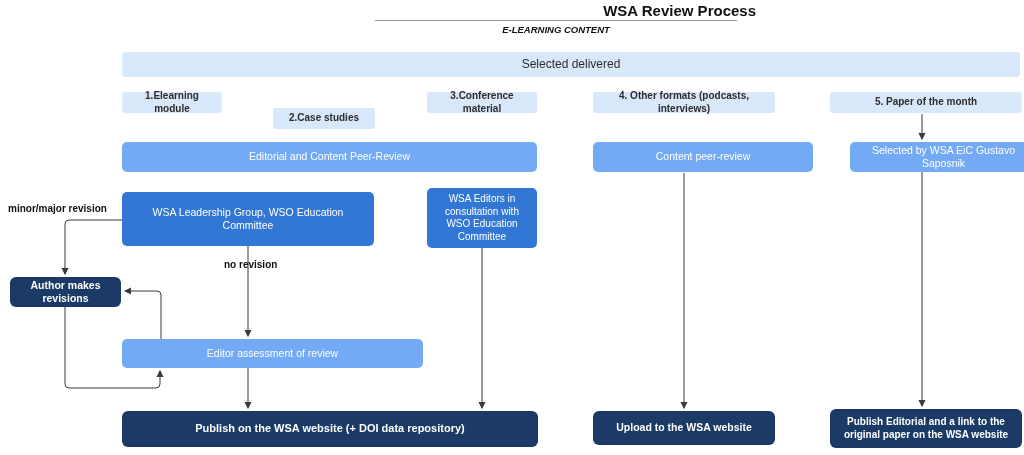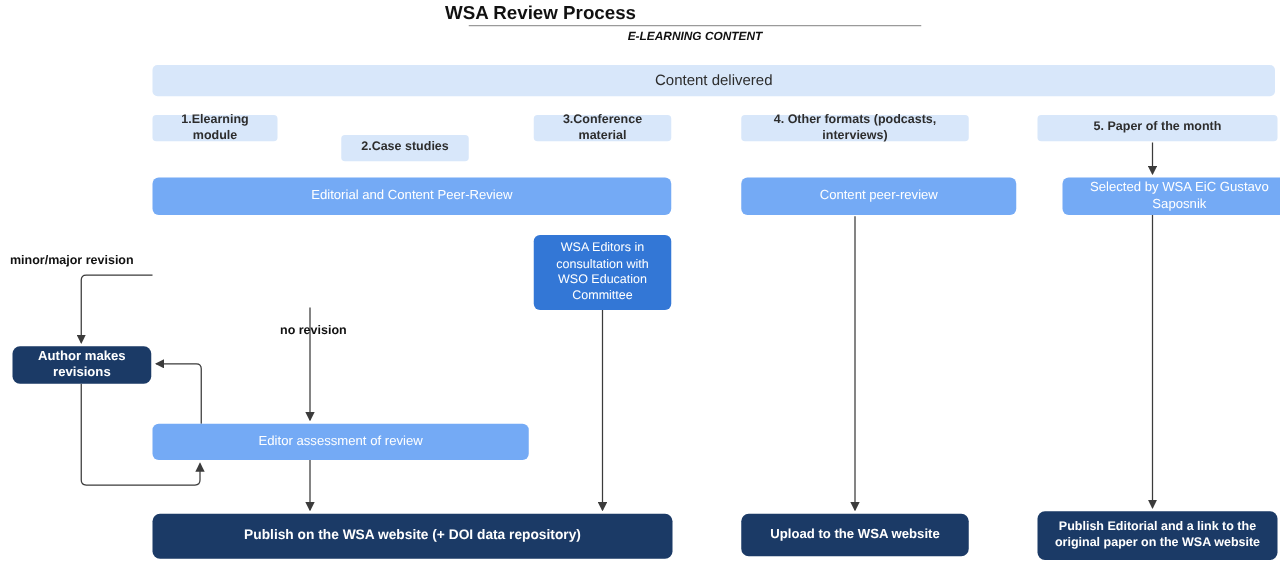--- a/index.html
+++ b/index.html
@@ -9,21 +9,21 @@
   .node{position:absolute;z-index:2;display:flex;align-items:center;justify-content:center;
         text-align:center;box-sizing:border-box;line-height:1.25;}
   .light{background:var(--light-blue,#d8e7fa);color:#2d2d2d;border-radius:4px;}
   .medium{background:var(--medium-blue,#74aaf5);color:#ffffff;border-radius:5px;}
   .strong{background:var(--strong-blue,#3377d6);color:#ffffff;border-radius:5px;padding:4px 8px;}
   .navy{background:var(--navy,#1b3a66);color:#ffffff;border-radius:6px;font-weight:bold;padding:2px 8px;}
   .banner{font-size:12px;}
   .cat{font-size:10px;font-weight:600;border-radius:3px;padding:0 4px;}
   .bar{font-size:10.5px;padding:0 6px;}
   .edge-label{position:absolute;z-index:3;font-size:10px;font-weight:bold;color:#111;white-space:nowrap;}
-  .title-wrap{position:absolute;left:356px;top:0;width:400px;text-align:left;z-index:2;}
+  .title-wrap{position:absolute;left:356px;top:0;width:400px;text-align:right;z-index:2;}
   .title{font-size:15px;font-weight:bold;color:#111;padding-top:2px;}
   .title-rule{position:absolute;left:375px;top:20px;width:362px;border-top:1px solid #9a9a9a;z-index:2;}
   .subtitle{position:absolute;left:356px;top:24px;width:400px;text-align:center;
             font-size:9.5px;font-weight:bold;font-style:italic;color:#111;z-index:2;}
 </style>
 </head>
 <body>
 
 <div class="canvas">
 
@@ -45,32 +45,33 @@
       <path d="M161 339 V 295 Q161 291 157 291 H 125" marker-end="url(#arrow)"></path>
     </g>
   </svg>
 
   <div class="title-wrap">
     <div class="title">WSA Review Process</div>
   </div>
   <div class="title-rule"></div>
   <div class="subtitle">E-LEARNING CONTENT</div>
 
-  <div class="node light banner" style="left:122px;top:52px;width:898px;height:25px;">Content delivered</div>
+  <div class="node light banner" style="left:122px;top:52px;width:898px;height:25px;">Selected delivered</div>
 
   <div class="node light cat" style="left:122px;top:92px;width:100px;height:21px;">1.Elearning module</div>
   <div class="node light cat" style="left:273px;top:92px;width:102px;height:21px;margin-top:16px;">2.Case studies</div>
   <div class="node light cat" style="left:427px;top:92px;width:110px;height:21px;">3.Conference material</div>
   <div class="node light cat" style="left:593px;top:92px;width:182px;height:21px;">4. Other formats (podcasts, interviews)</div>
   <div class="node light cat" style="left:830px;top:92px;width:192px;height:21px;">5. Paper of the month</div>
 
   <div class="node medium bar" style="left:122px;top:142px;width:415px;height:30px;">Editorial and Content Peer-Review</div>
   <div class="node medium bar" style="left:593px;top:142px;width:220px;height:30px;">Content peer-review</div>
   <div class="node medium bar" style="left:830px;top:142px;width:187px;height:30px;margin-left:20px;">Selected by WSA EiC Gustavo Saposnik</div>
 
+  <div class="node strong" style="left:122px;top:192px;width:252px;height:54px;font-size:10.5px;">WSA Leadership Group, WSO Education Committee</div>
   <div class="node strong" style="left:427px;top:188px;width:110px;height:60px;font-size:10px;">WSA Editors in consultation with WSO Education Committee</div>
   <div class="node navy" style="left:10px;top:277px;width:111px;height:30px;font-size:10.5px;">Author makes revisions</div>
   <div class="node medium bar" style="left:122px;top:339px;width:301px;height:29px;">Editor assessment of review</div>
 
   <div class="edge-label" style="left:8px;top:203px;">minor/major revision</div>
   <div class="edge-label" style="left:224px;top:259px;">no revision</div>
 
   <div class="node navy" style="left:593px;top:411px;width:182px;height:34px;font-size:10.5px;">Upload to the WSA website</div>
   <div class="node navy" style="left:122px;top:411px;width:416px;height:36px;font-size:11px;">Publish on the WSA website (+ DOI data repository)</div>
   <div class="node navy" style="left:830px;top:409px;width:192px;height:39px;font-size:10px;">Publish Editorial and a link to the original paper on the WSA website</div>

